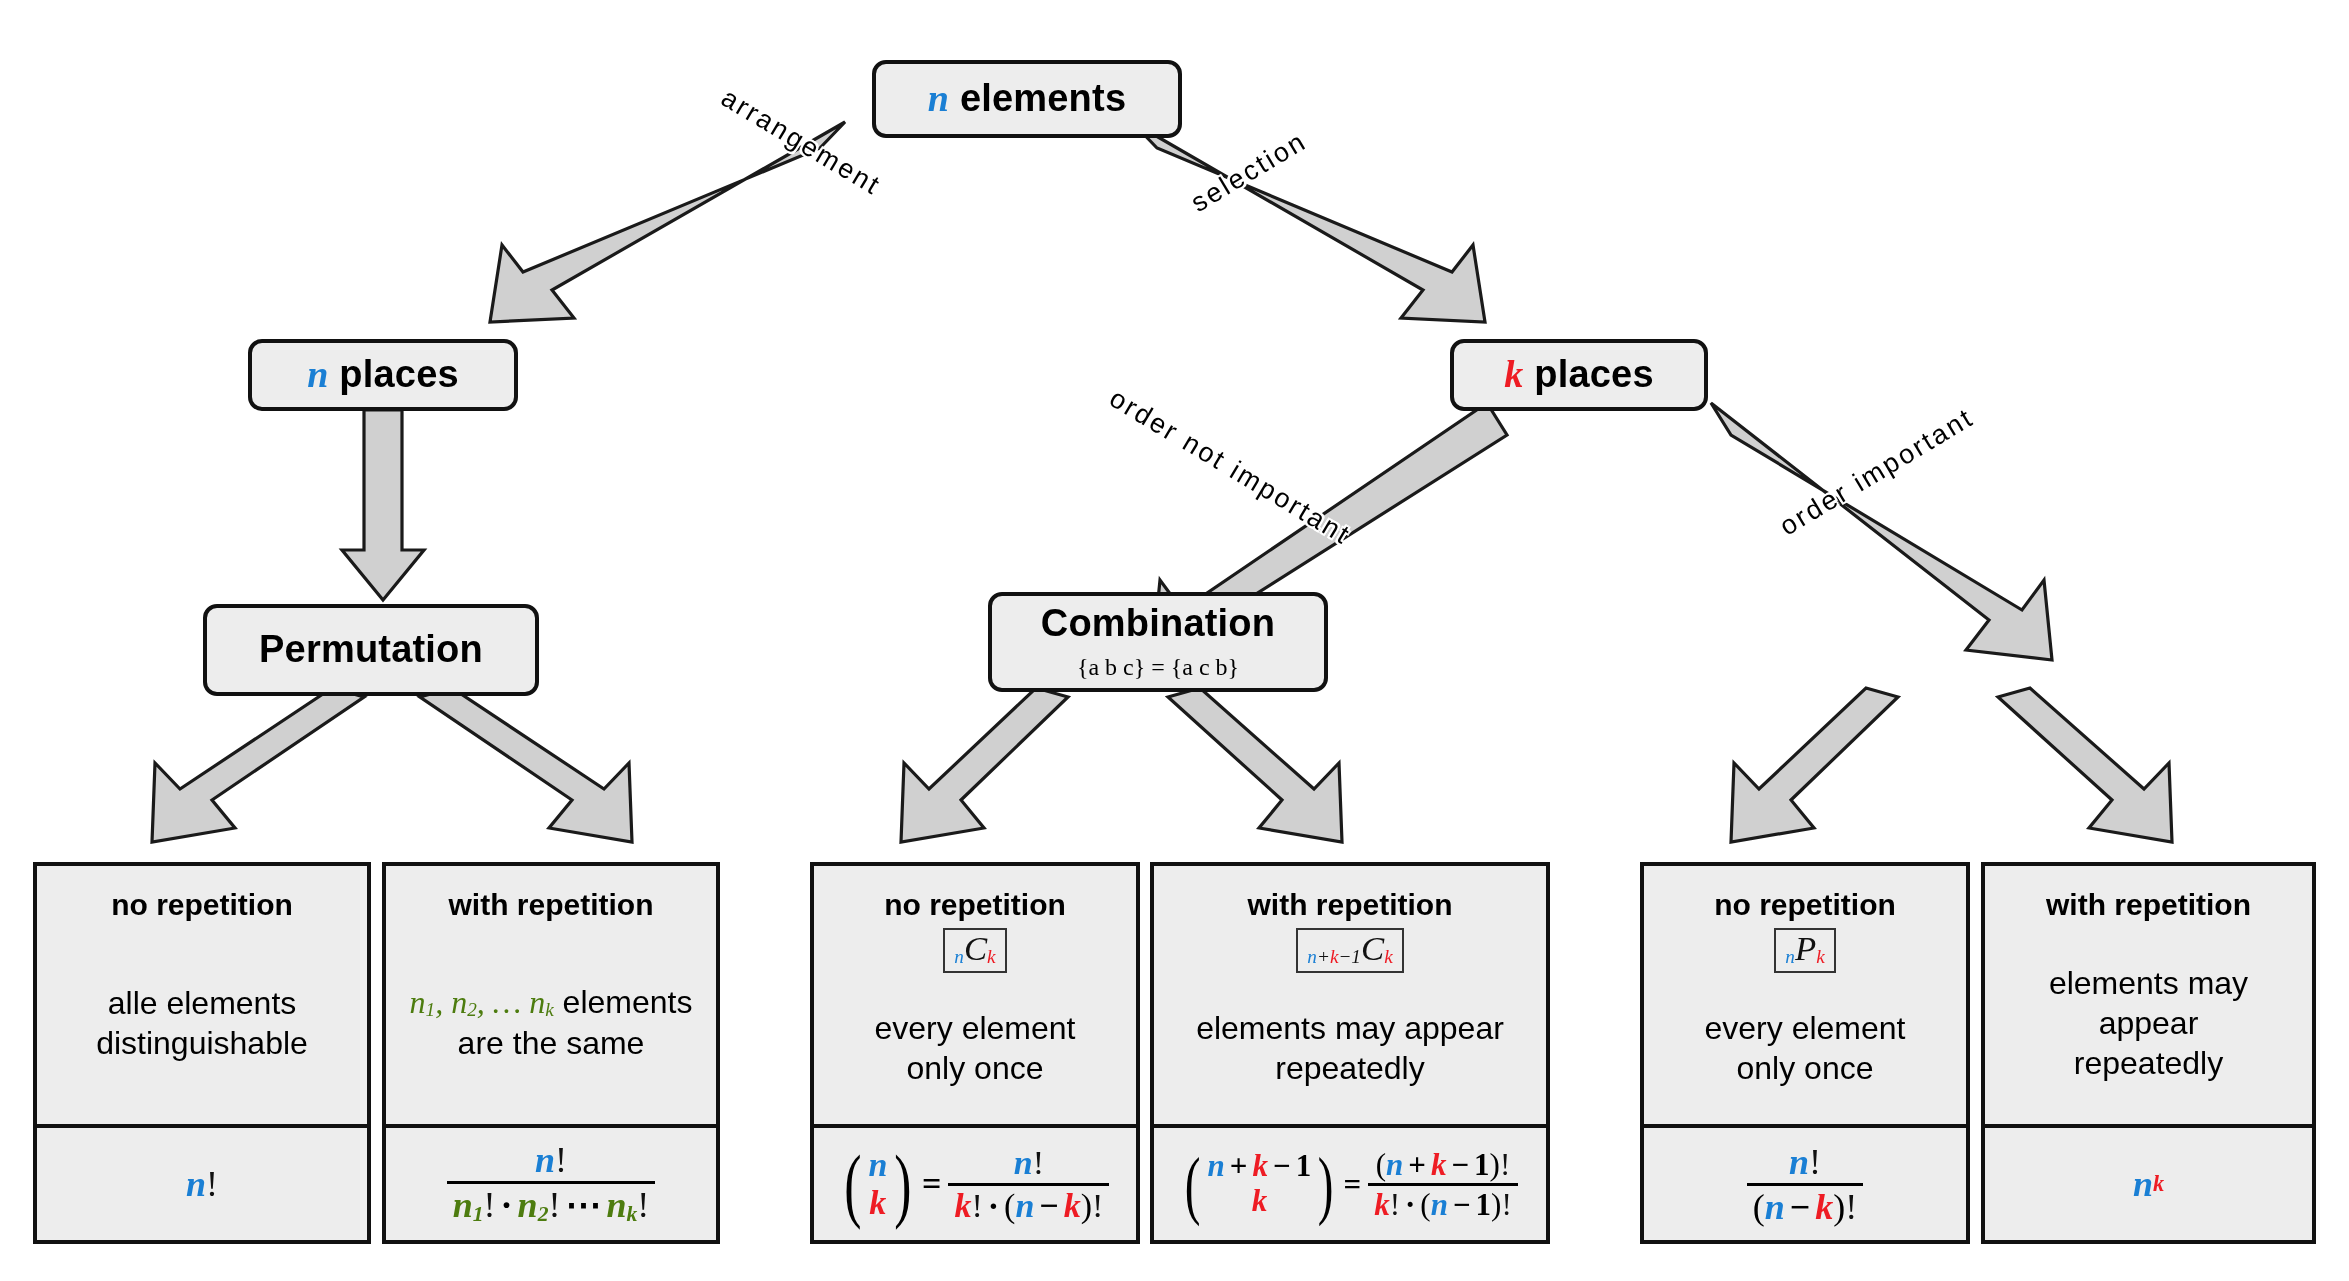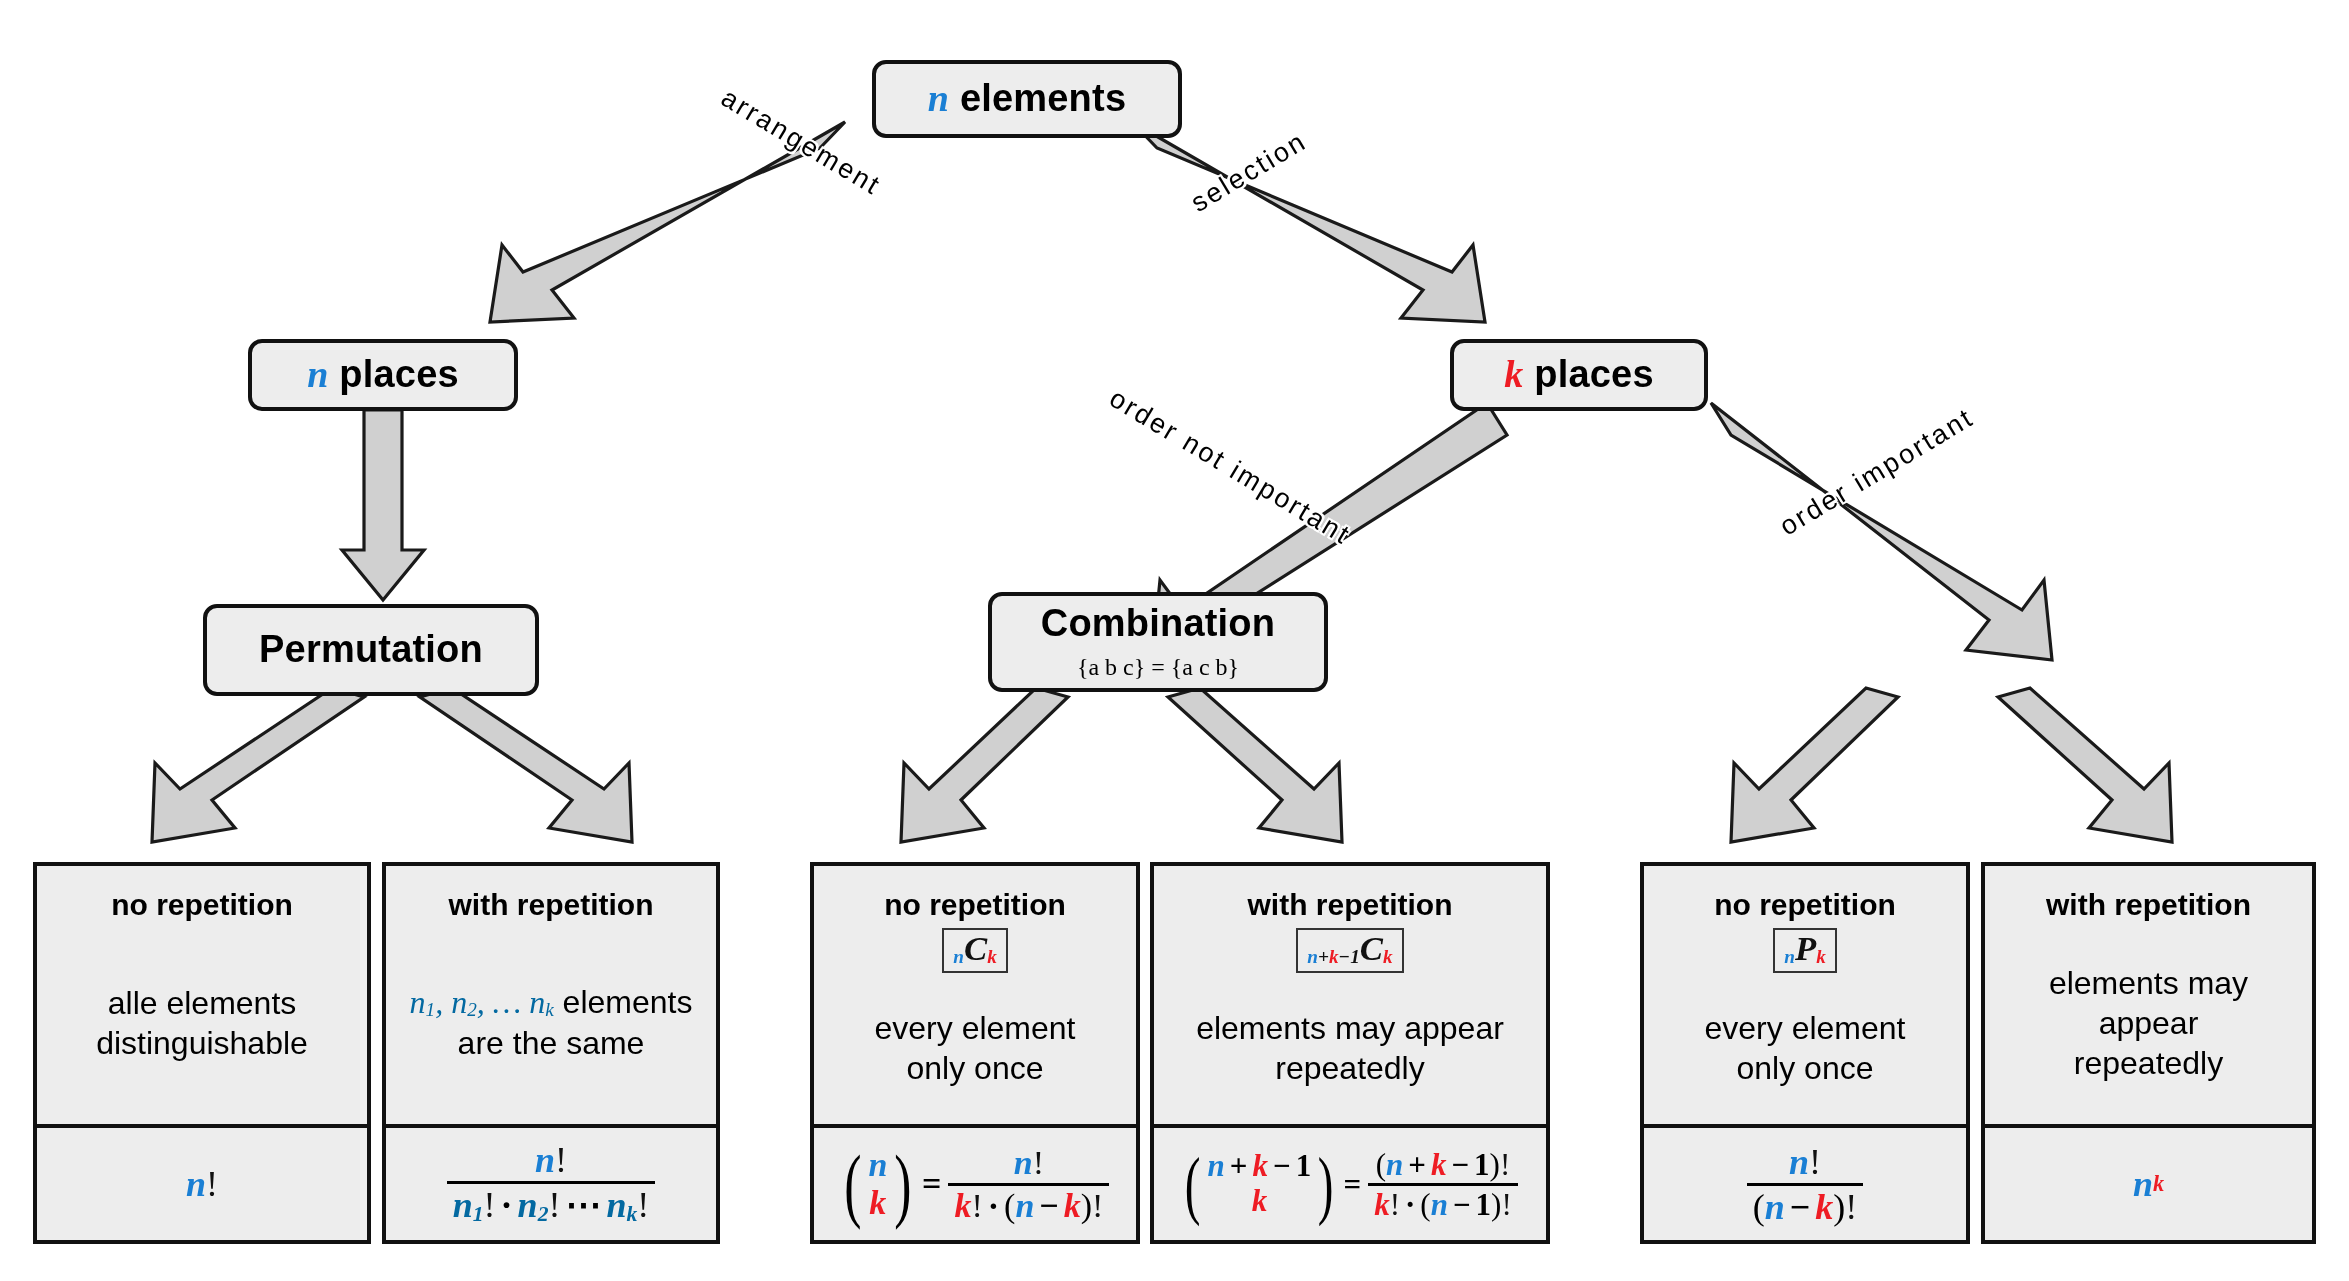--- a/index.html
+++ b/index.html
@@ -94,21 +94,21 @@
   }
 
   
   .chip{
     display:inline-block;
     border:2px solid #333;
     background:#ededed;
     padding:2px 9px 4px 9px;
     margin-top:7px;
     font-family:"Liberation Serif", serif;
-    font-weight:bold;
+    font-weight:normal;
     font-style:italic;
     font-size:31px;
     line-height:1;
     white-space:nowrap;
   }
   .chip sub{font-size:.62em; vertical-align:-.18em;}
   .chip .big{font-size:1.12em;}
 
   
   .math{
@@ -162,21 +162,21 @@
     line-height:1.12;
     padding:0 2px;
   }
   .op{font-style:normal;font-weight:bold;padding:0 5px;}
   .fac{font-style:normal;font-weight:normal;color:#111;}
   .sup{font-size:.62em;vertical-align:.55em;}
   .sb{font-size:.6em;vertical-align:-.18em;}
 
   .blue{color:#1a7fd4;}
   .red{color:#ee1c24;}
-  .green{color:#0369a1;}
+  .green{color:#4d7c0f;}
   .blk{color:#111;}
 
   
   .elabel{
     position:absolute;
     font-size:27px;
     letter-spacing:2.5px;
     color:#000;
     white-space:nowrap;
     transform-origin:left center;

